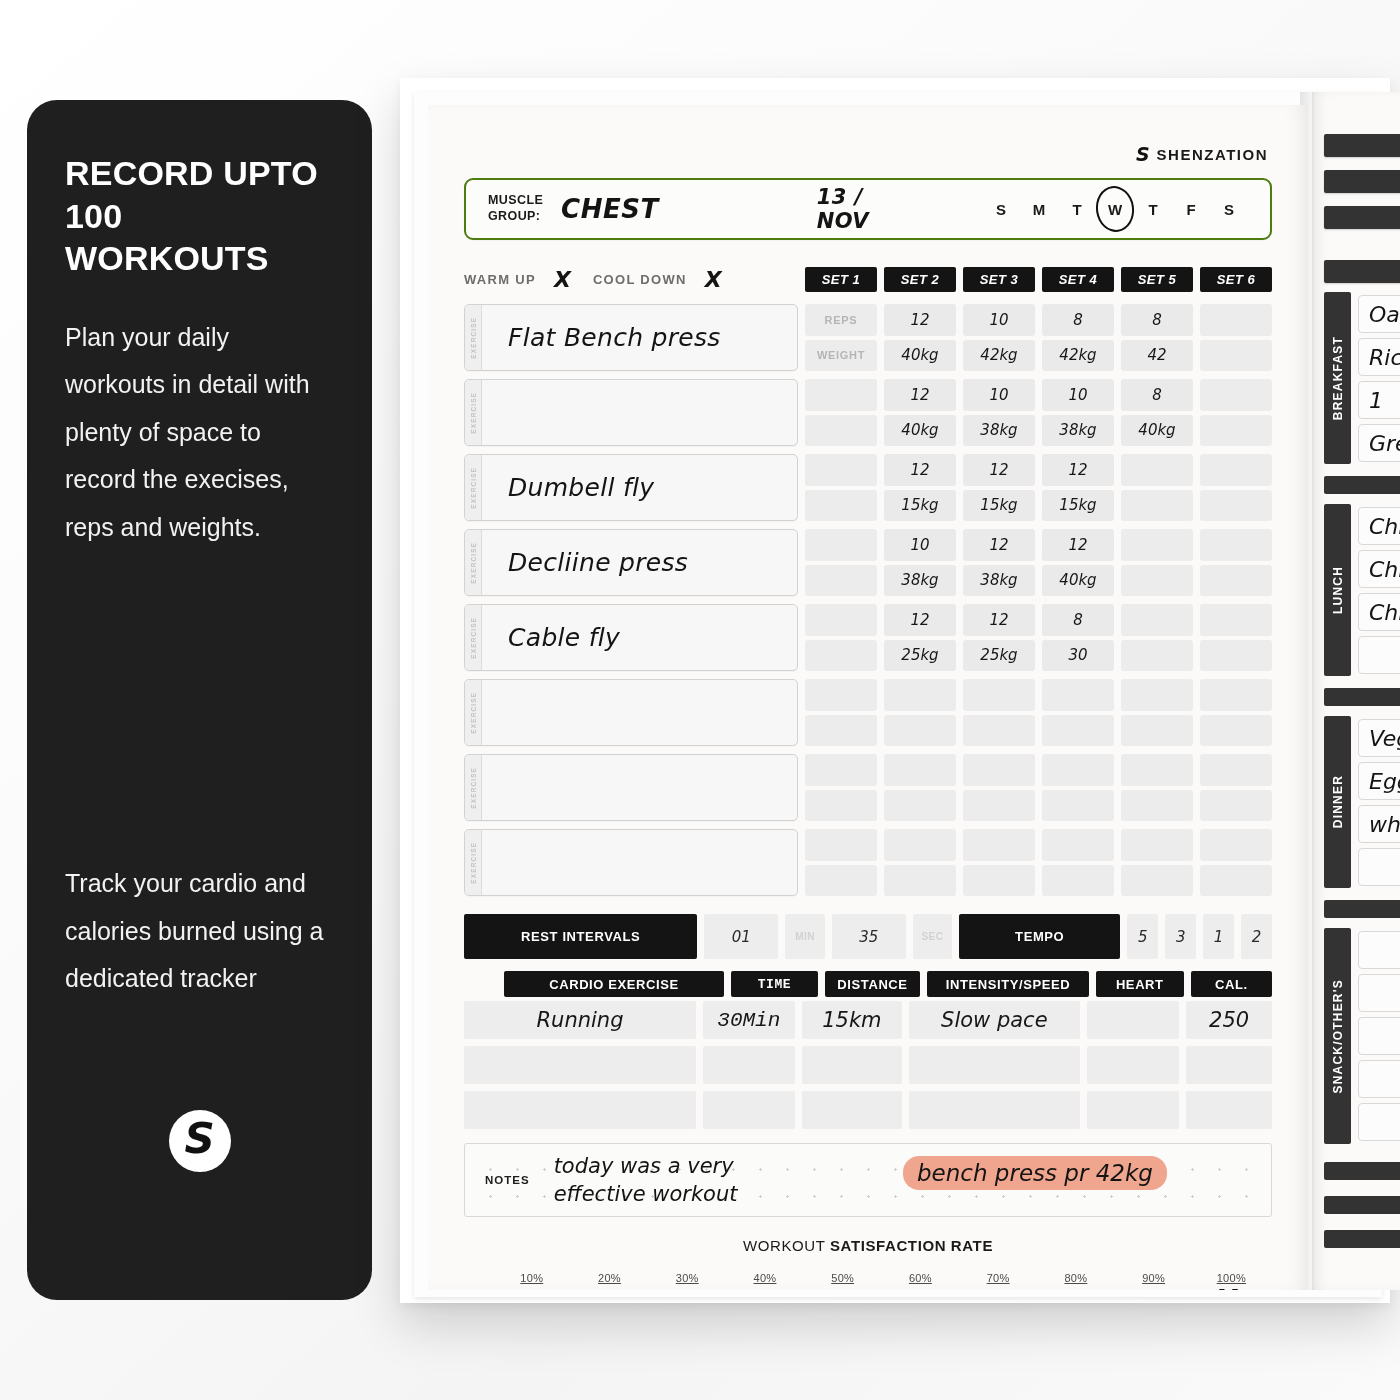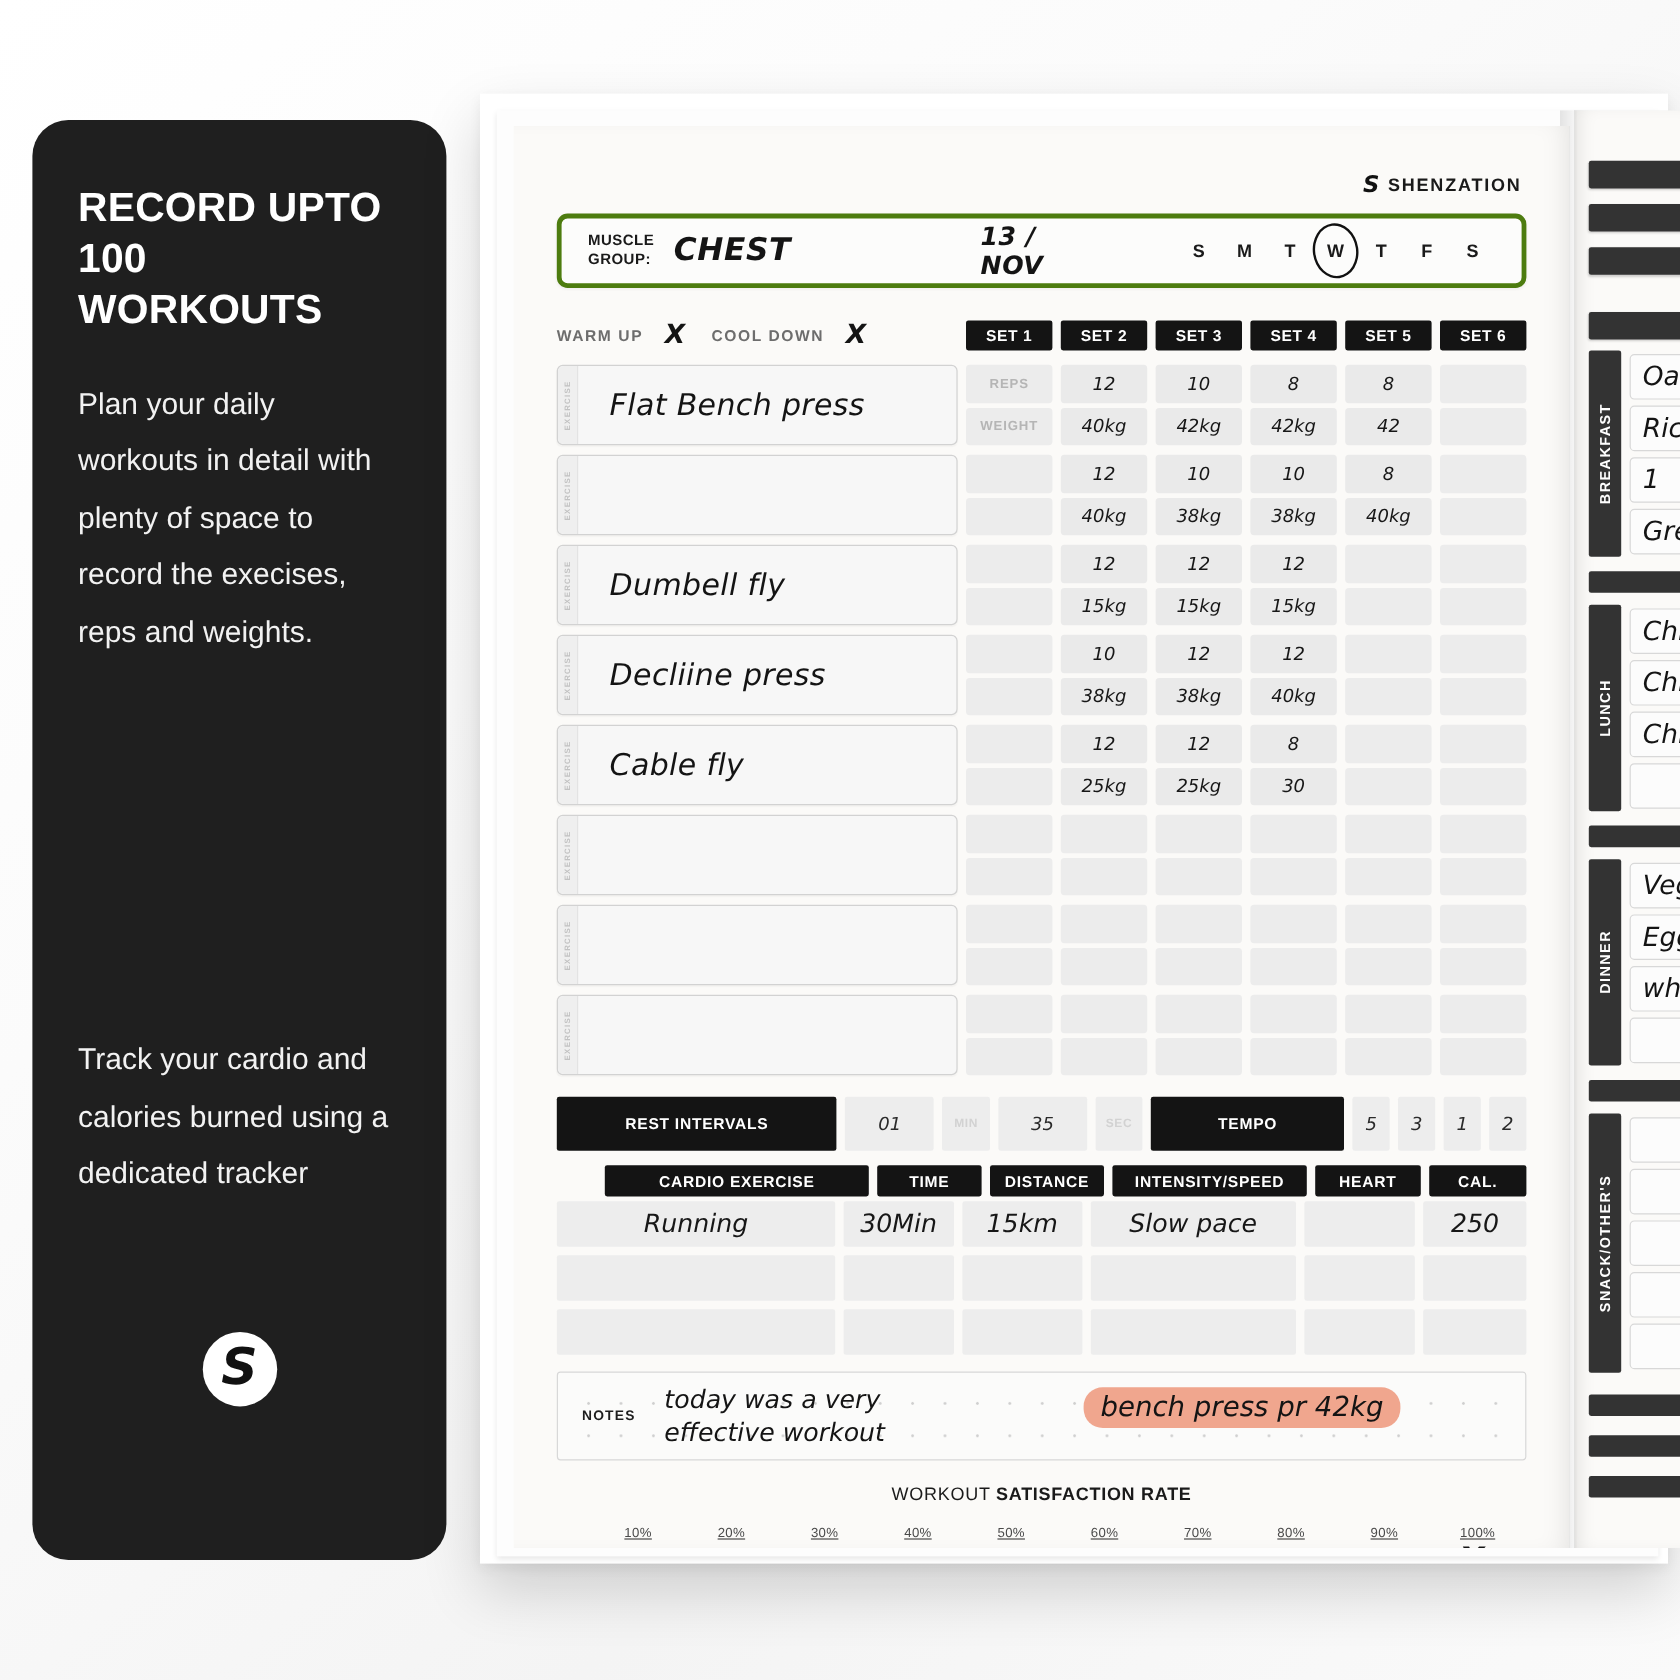--- a/index.html
+++ b/index.html
@@ -93,21 +93,21 @@
   .brand .mark {
     font-family: "DejaVu Sans", sans-serif;
     font-size: 19px; font-weight: 700; color: #111; font-style: italic;
     line-height: 1;
   }
   .brand .name {
     font-size: 15px; font-weight: 700; letter-spacing: 1.5px; color: #1a1a1a;
   }
 
   .header-box {
-    border: 4px solid #4d7c0f; border-radius: 9px;
+    border: 2px solid #4d7c0f; border-radius: 9px;
     background: #fcfcfb;
     height: 62px; display: flex; align-items: center;
     padding: 0 22px; box-shadow: 0 1px 2px rgba(0,0,0,0.04);
   }
   .mg-label {
     font-size: 12.5px; font-weight: 700; letter-spacing: 0.4px;
     line-height: 1.25; color: #1a1a1a; width: 72px;
   }
   .hand { font-family: "DejaVu Sans", sans-serif; font-style: italic; color: #141414; }
   .mg-value { font-size: 26px; font-weight: 700; margin-left: 14px; letter-spacing: 0.5px; }
@@ -124,21 +124,21 @@
   }
 
   .sub-row {
     display: flex; align-items: center; margin-top: 26px; height: 26px;
   }
   .wu-label { font-size: 13px; letter-spacing: 1.3px; color: #6d6d6d; font-weight: 600; }
   .xmark {
     font-family: "DejaVu Sans", sans-serif; font-weight: 700; font-size: 22px;
     color: #141414; margin: 0 0 0 18px; font-style: italic;
   }
-  .sets-head { display: flex; gap: 7px; margin-left: auto; }
+  .sets-head { display: flex; gap: 7px; margin-left: auto; font-style: italic; }
   .set-chip {
     width: 72px; height: 25px; background: #141414; color: #fff;
     font-size: 13px; font-weight: 700; letter-spacing: 0.5px;
     display: flex; align-items: center; justify-content: center;
     border-radius: 2px;
   }
 
   .grid-wrap { display: flex; margin-top: 12px; gap: 7px; align-items: center; }
   .ex-col { width: 335px; display: flex; flex-direction: column; gap: 8px; }
   .ex-row {
@@ -196,21 +196,21 @@
   .cardio { margin-top: 12px; }
   .cardio-head { display: flex; gap: 7px; height: 26px; padding-left: 40px; }
   .cardio-body { display: flex; gap: 7px; margin-top: 4px; flex-direction: column; }
   .cardio-line { display: flex; gap: 7px; height: 38px; }
   .cardio-cell {
     background: #ededed; border-radius: 2px;
     display: flex; align-items: center; justify-content: center;
     font-family: "DejaVu Sans", sans-serif; font-style: italic;
     font-size: 21px; color: #171717;
   }
-  .c1 { width: 238px; } .c2 { width: 94px; } .c3 { width: 103px; }
+  .c1 { width: 238px; } .c2 { width: 94px; font-family: Liberation Mono, monospace; } .c3 { width: 103px; }
   .c4 { width: 175px; } .c5 { width: 95px; } .c6 { width: 88px; }
 
   
   .notes-box {
     margin-top: 14px; height: 74px; border: 1px solid #d8d8d8; border-radius: 3px;
     background:
       radial-gradient(circle, #cfcfcf 1.1px, transparent 1.2px);
     background-size: 27px 27px;
     background-position: 12px 12px;
     background-color: #fbfbfa;

